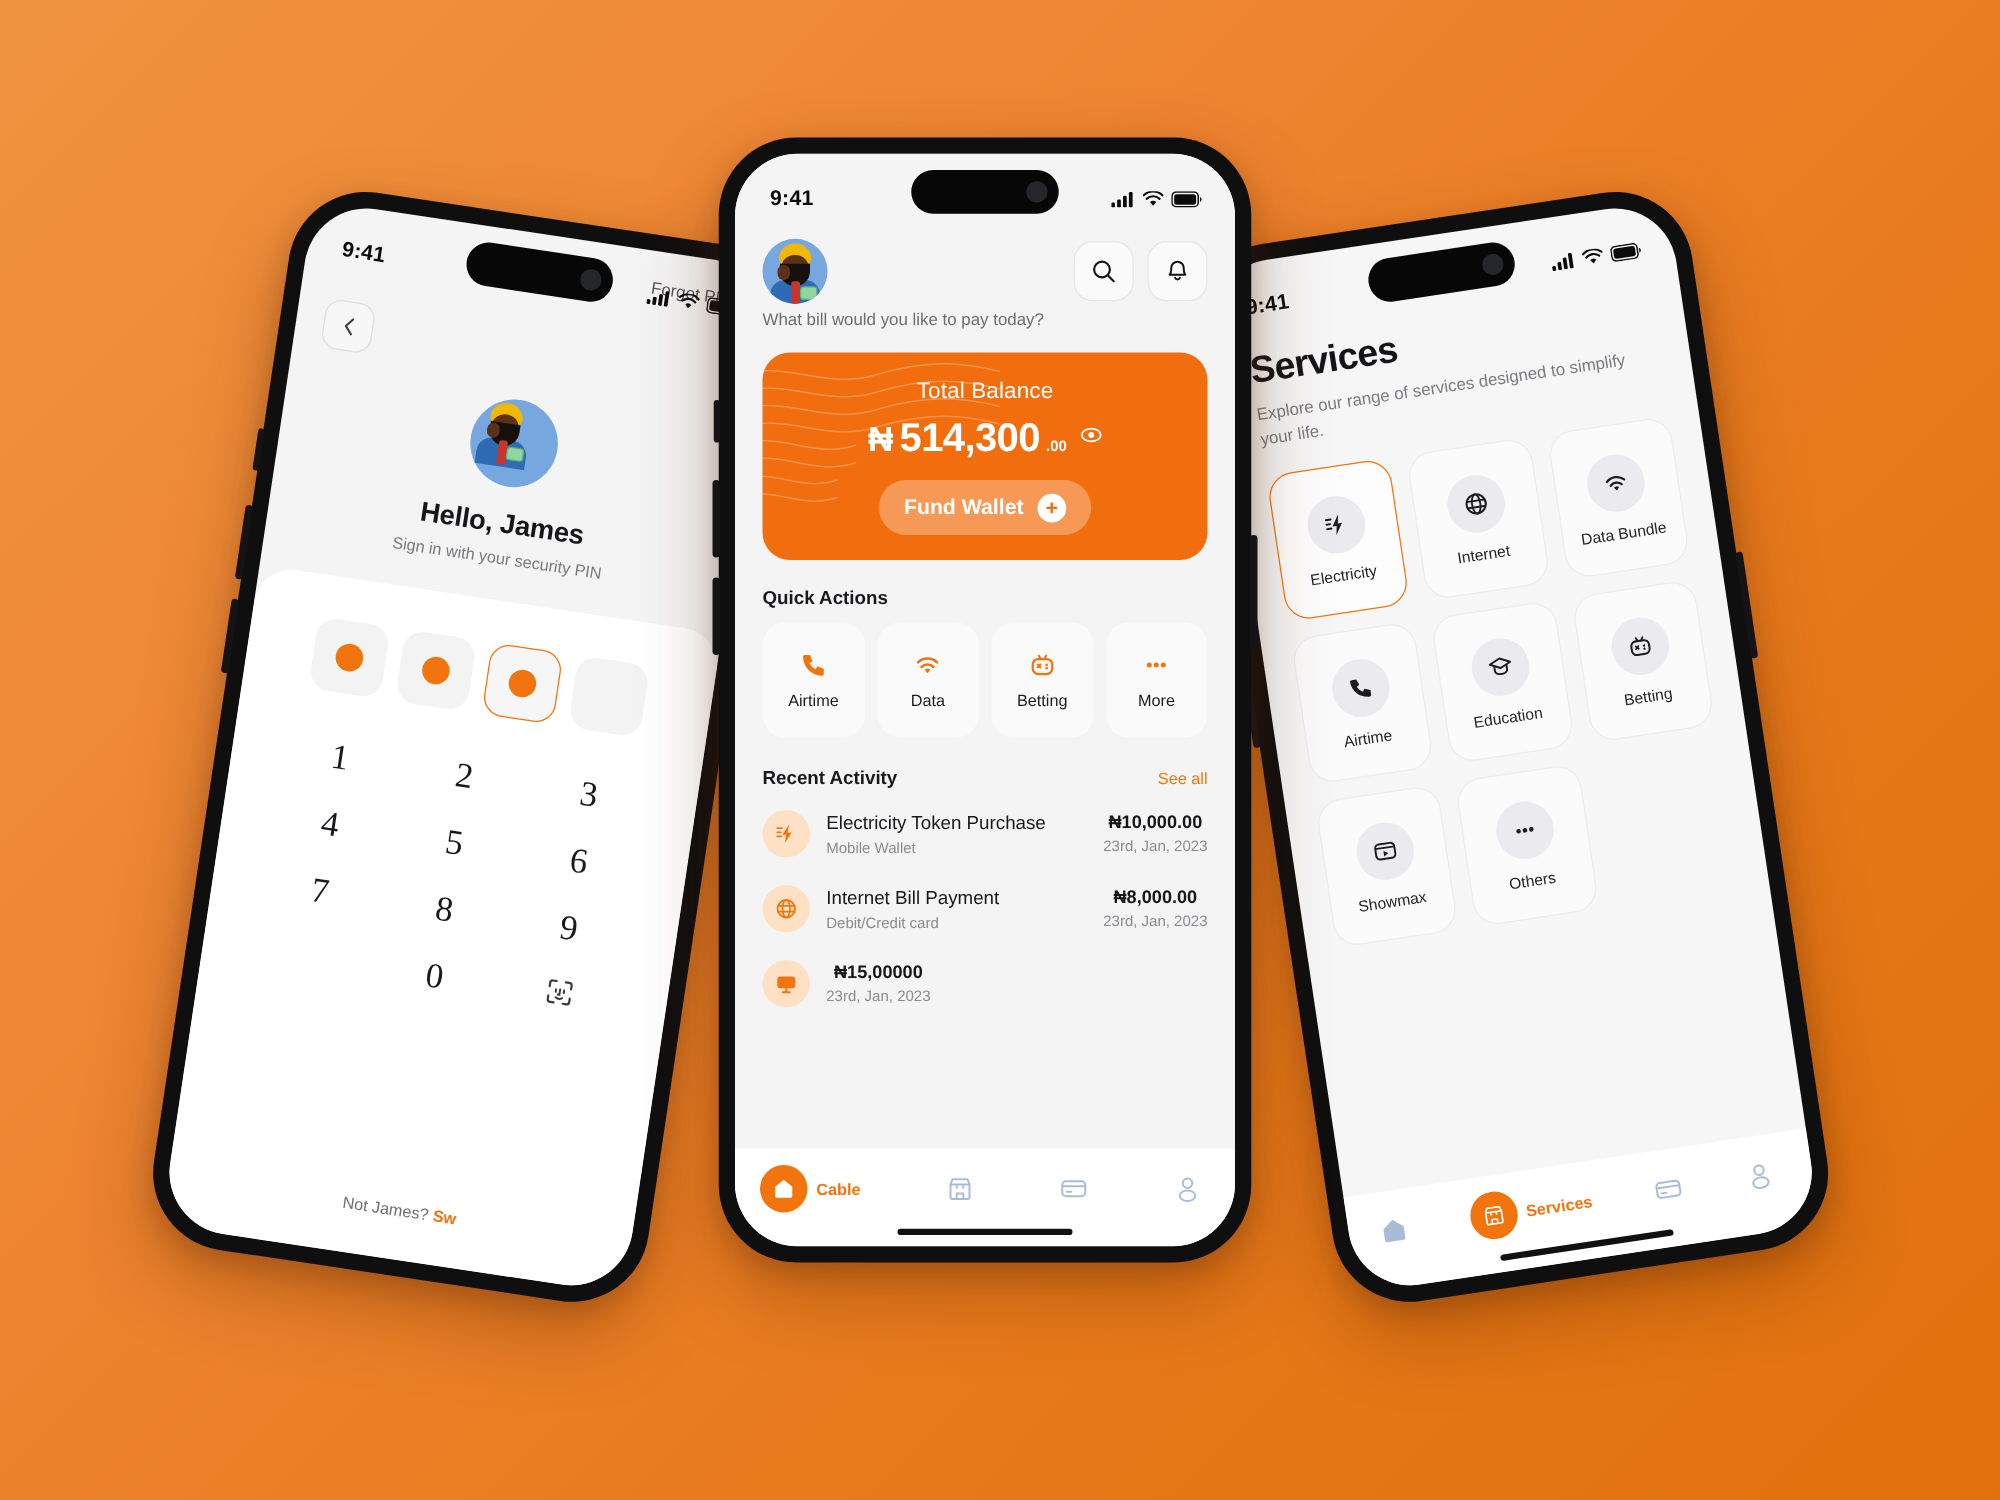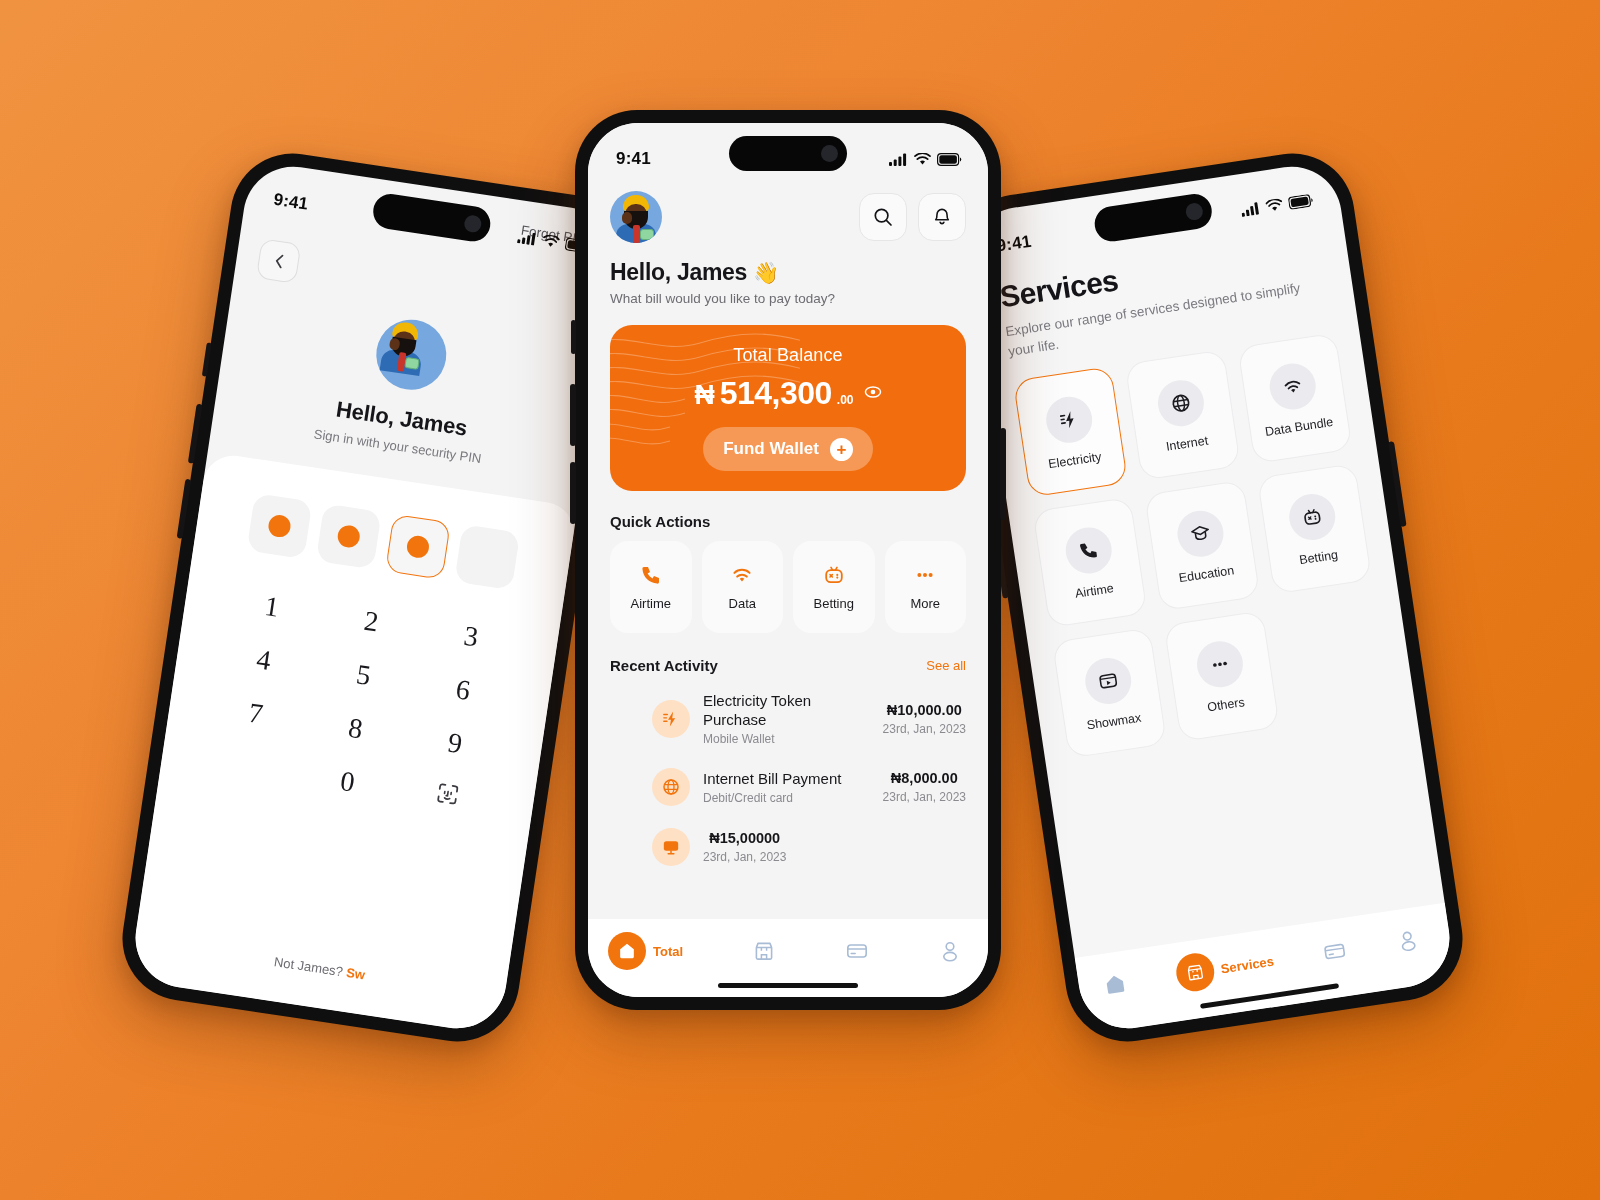--- a/index.html
+++ b/index.html
@@ -126,21 +126,21 @@
   .qa-label { font-size:13px; color:#1C1C20; font-weight:500; }
 
   .activity-head {
     display:flex; align-items:center; justify-content:space-between;
     margin:24px 22px 6px 22px;
     gap:22px;
   }
   .activity-head .t { font-size:15px; font-weight:600; color:#19191D; }
   .see-all { font-size:13px; color:#F2740D; font-weight:500; }
 
-  .act-list { padding:0 22px; overflow:hidden; flex:1;margin-left:42px; }
+  .act-list { padding:0 22px; overflow:hidden; flex:1; }
   .act-row { display:flex; align-items:center; gap:13px; padding:11px 0; }
   .act-ico {
     width:38px; height:38px; border-radius:50%; background:#FEE0C4; flex:none;
     display:flex; align-items:center; justify-content:center;
   }
   .act-mid { flex:1; min-width:0; }
   .act-title { font-size:15px; color:#18181C; font-weight:500; line-height:1.28; }
   .act-sub { font-size:12px; color:#8A8A90; margin-top:3px; }
   .act-right { text-align:center; flex:none; }
   .act-amt { font-size:14.5px; font-weight:700; color:#16161A; }
@@ -534,24 +534,20 @@
                   <path d="M13.4 13.4 L18 18" stroke="#141418" stroke-width="1.7" stroke-linecap="round"></path>
                 </svg>
             </div>
             <div class="icon-btn">
               <svg width="20" height="20" viewBox="0 0 20 20">
                   <path d="M10 2.4 a5 5 0 0 1 5 5 c0 4 1.3 5.3 1.3 5.3 H3.7 S5 11.4 5 7.4 a5 5 0 0 1 5-5 Z" stroke="#141418" stroke-width="1.6" fill="none" stroke-linejoin="round"></path>
                   <path d="M8.1 15.2 a2 2 0 0 0 3.8 0" stroke="#141418" stroke-width="1.6" fill="none" stroke-linecap="round"></path>
                 </svg>
             </div>
           </div>
-        </div>
-        <div class="greet">
-          <span>Hello, James</span>
-          <span class="wave">👋</span>
         </div>
         <div class="subgreet">What bill would you like to pay today?</div>
       </div>
 
       <div class="balance-card">
         <svg class="wavy" viewBox="0 0 200 150" preserveAspectRatio="none">
           <g stroke="#ffffff" stroke-width="1.1" fill="none" opacity=".55">
             <path d="M-10 14 C 30 2, 60 26, 100 14 S 170 2, 210 14"></path>
             <path d="M-10 28 C 30 16, 60 40, 100 28 S 170 16, 210 28"></path>
             <path d="M-10 42 C 30 30, 60 54, 100 42 S 170 30, 210 42"></path>
@@ -668,21 +664,21 @@
           </div>
         </div>
 
       <div class="tabbar" id="home-tabbar">
           <div class="tab">
             <span class="tab-pill">
               <svg width="20" height="20" viewBox="0 0 24 24">
                 <path d="M12 3.4 L20.2 10 v9.2 a1.5 1.5 0 0 1-1.5 1.4 H5.3 A1.5 1.5 0 0 1 3.8 19.2 V10 Z" fill="#ffffff"></path>
               </svg>
             </span>
-            <span class="tab-label">Total</span>
+            <span class="tab-label">Cable</span>
           </div>
           <div class="tab">
             <svg width="24" height="24" viewBox="0 0 24 24">
               <path d="M4.4 8.6 L6 4.4 h12 l1.6 4.2 v10.2 a1.3 1.3 0 0 1-1.3 1.3 H5.7 a1.3 1.3 0 0 1-1.3-1.3 Z" stroke="#A9BCD6" stroke-width="1.6" fill="none" stroke-linejoin="round"></path>
               <path d="M4.4 8.6 h15.2 M9.4 8.6 v3.2 M14.6 8.6 v3.2 M9.4 20.1 v-4.3 h5.2 v4.3" stroke="#A9BCD6" stroke-width="1.5" fill="none"></path>
             </svg>
           </div>
           <div class="tab">
             <svg width="24" height="24" viewBox="0 0 24 24">
               <rect x="2.8" y="6" width="18.4" height="12" rx="3" stroke="#A9BCD6" stroke-width="1.6" fill="none"></rect>

